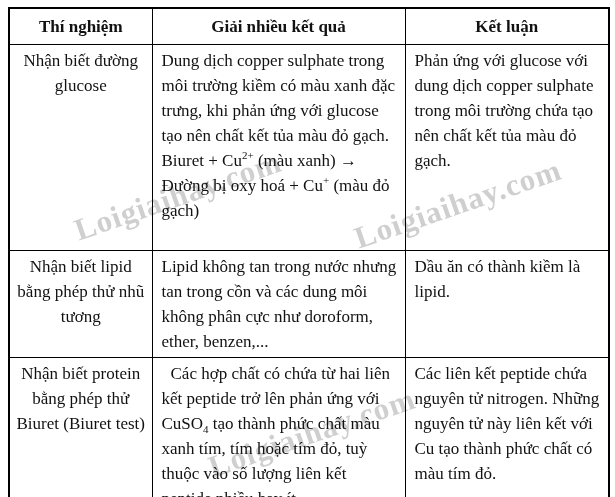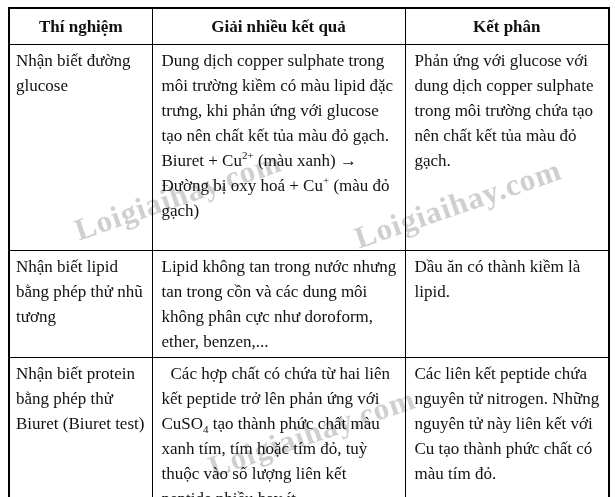--- a/index.html
+++ b/index.html
@@ -41,20 +41,21 @@
     height: 36px;
     text-align: center;
     vertical-align: middle;
     font-weight: bold;
     padding: 2px 4px;
   }
   .row-1 td { height: 206px; }
   .row-2 td { height: 94px; margin-left: 48px; }
   .row-3 td { height: 148px; }
   td.col-experiment {
+    text-align: center;
     padding: 3px 6px;
   }
   td p {
     margin: 0;
   }
   sup, sub {
     font-size: 11px;
     line-height: 0;
   }
   .indent-first {
@@ -89,27 +90,27 @@
   <table class="result-table">
     <colgroup>
       <col style="width:143px">
       <col style="width:253px">
       <col style="width:204px">
     </colgroup>
     <tbody>
         <tr class="row-header">
       <th>Thí nghiệm</th>
       <th>Giải nhiều kết quả</th>
-      <th>Kết phân</th>
+      <th>Kết luận</th>
     </tr>
 
     <tr class="row-1">
       <td class="col-experiment">Nhận biết đường glucose</td>
       <td>
-        <p>Dung dịch copper sulphate trong môi trường kiềm có màu lipid đặc trưng, khi phản ứng với glucose tạo nên chất kết tủa màu đỏ gạch.</p>
+        <p>Dung dịch copper sulphate trong môi trường kiềm có màu xanh đặc trưng, khi phản ứng với glucose tạo nên chất kết tủa màu đỏ gạch.</p>
         <p><span>Biuret + Cu</span><sup>2+</sup><span> (màu xanh) → Đường bị oxy hoá + Cu</span><sup>+</sup><span> (màu đỏ gạch)</span></p>
       </td>
       <td>Phản ứng với glucose với dung dịch copper sulphate trong môi trường chứa tạo nên chất kết tủa màu đỏ gạch.</td>
     </tr>
 
     <tr class="row-2">
       <td class="col-experiment">Nhận biết lipid bằng phép thử nhũ tương</td>
       <td>Lipid không tan trong nước nhưng tan trong cồn và các dung môi không phân cực như doroform, ether, benzen,...</td>
       <td>Dầu ăn có thành kiềm là lipid.</td>
     </tr>

